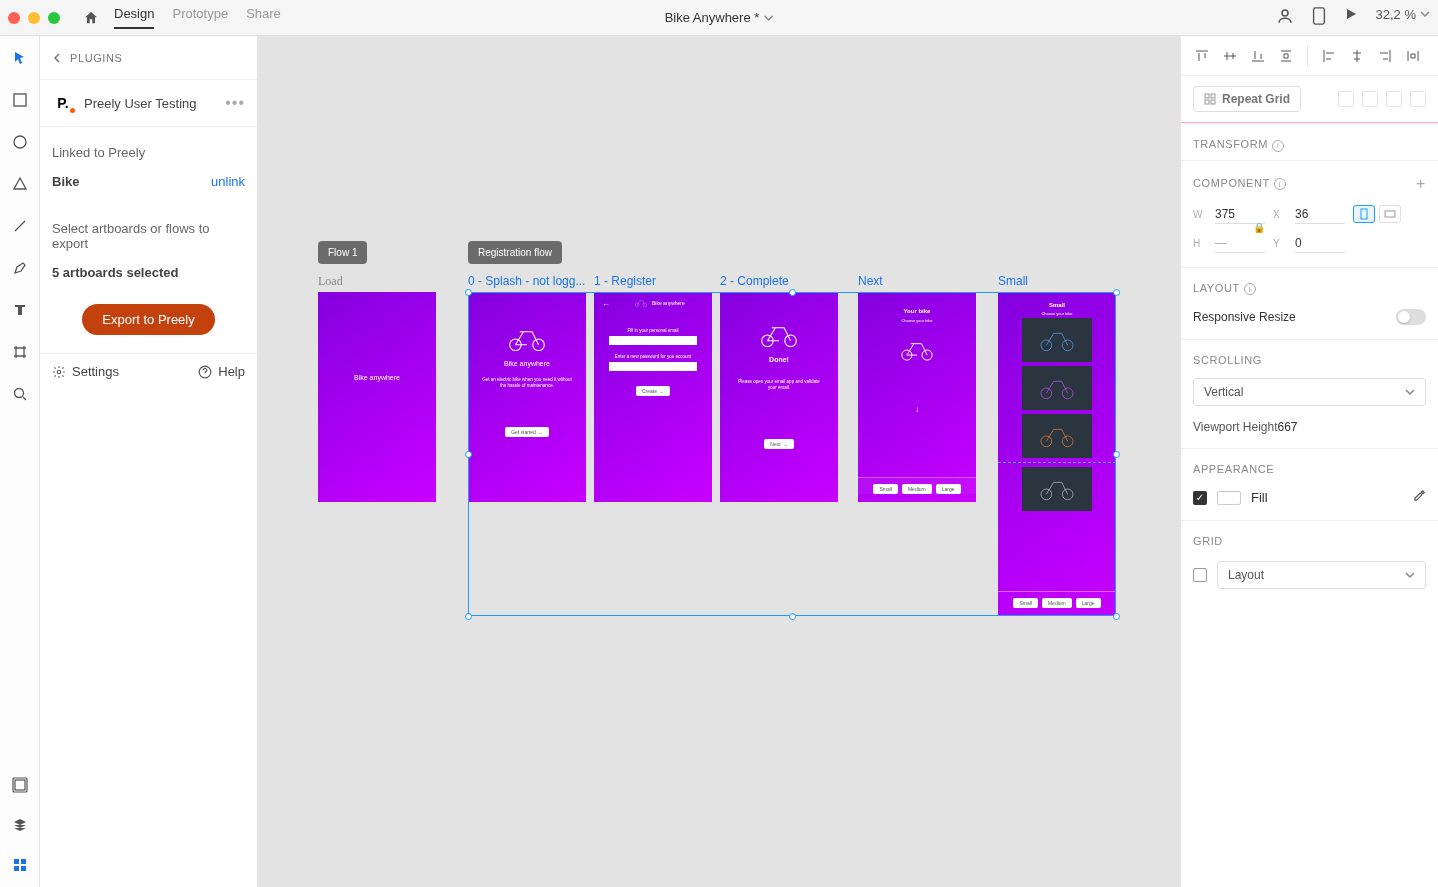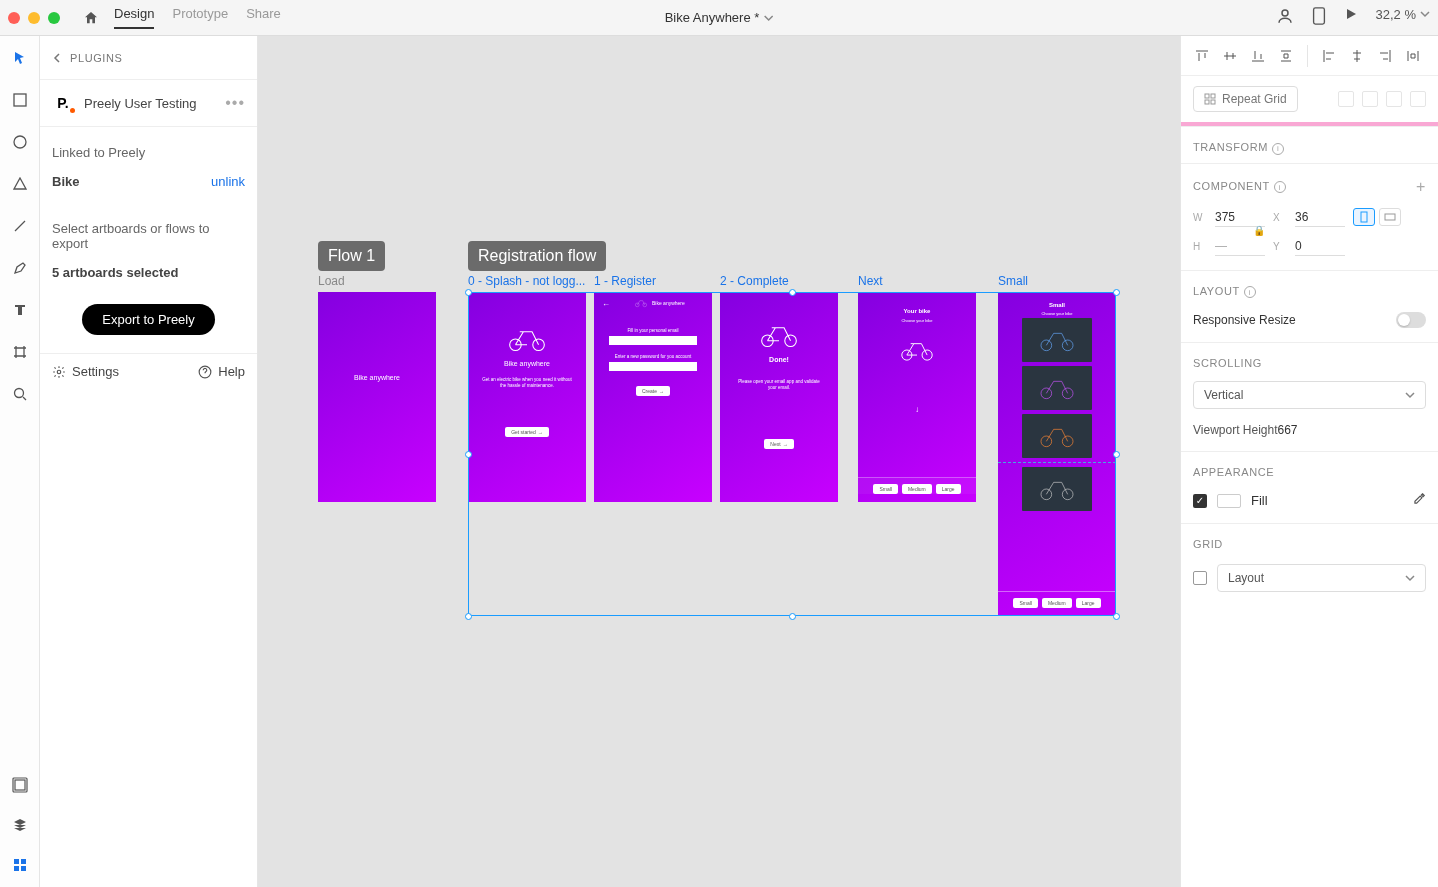--- a/index.html
+++ b/index.html
@@ -31,31 +31,31 @@
 .left-panel { position: absolute; left: 40px; top: 36px; bottom: 0; width: 218px; background: #fff; border-right: 1px solid #e5e5e5; display:flex; flex-direction:column; }
 .plugins-header { height: 44px; display: flex; align-items: center; padding: 0 12px; font-size: 11px; letter-spacing: 0.6px; color: #777; font-weight: 500; border-bottom: 1px solid #eee; gap:8px;}
 .plugin-row { display:flex; align-items:center; padding: 12px; gap:10px; border-bottom:1px solid #eee;}
 .plugin-logo { width: 22px; height: 22px; background:#fff; border-radius:4px; display:flex; align-items:center; justify-content:center; font-weight:900; font-size:14px; position:relative;}
 .plugin-logo-dot { position:absolute; bottom:1px; right:-1px; width:5px; height:5px; border-radius:50%; background:#ff5a00;}
 .plugin-name { font-size: 13px; color:#444; flex:1;}
 .plugin-dots { color:#aaa; cursor:pointer; letter-spacing:1px; }
 .panel-body { padding: 18px 12px; font-size: 13px; color:#444; display:flex; flex-direction:column; gap:14px;}
 .linked-row { display:flex; justify-content:space-between; align-items:center;}
 .unlink { color:#1a73e8; cursor:pointer; font-size:13px;}
-.export-btn { background:#000000; color:#fff; border:none; border-radius:16px; padding:8px 20px; font-size:13px; cursor:pointer; align-self:center; margin-top:10px; font-weight:500;}
+.export-btn { background:#c2410c; color:#fff; border:none; border-radius:16px; padding:8px 20px; font-size:13px; cursor:pointer; align-self:center; margin-top:10px; font-weight:500;}
 .preely-footer { margin-top:auto; text-align:center; padding: 0 0 18px 0;}
 .preely-footer .brand { font-weight:900; font-size:20px; color:#222; display:inline-flex; align-items:flex-end;}
 .preely-footer .brand .dot { width:6px; height:6px; background:#ff5a00; border-radius:50%; display:inline-block; margin-left:1px; margin-bottom:3px;}
 .preely-footer .tag { font-size:11px; color:#444; font-weight:600; margin-top:2px;}
 .panel-footer { border-top:1px solid #eee; display:flex; align-items:center; justify-content:space-between; padding:10px 12px; font-size:13px; color:#444;}
 .pf-item { display:flex; align-items:center; gap:6px; cursor:pointer;}
 
 
 .canvas { position: absolute; left: 258px; right: 258px; top: 36px; bottom: 0; background: #e3e3e3; overflow:hidden;}
-.flow-tag { position:absolute; background:#6b6b6b; color:#fff; font-size:16px; padding:6px 10px; border-radius:4px;}
+.flow-tag { position:absolute; background:#6b6b6b; color:#fff; font-size:10px; padding:6px 10px; border-radius:4px;}
 .artboard-label { position:absolute; font-size:12px; color:#888;}
 .artboard-label.sel { color:#1a73e8;}
 .artboard { position:absolute; width:118px; height:210px; background:linear-gradient(145deg, #8400e0 0%, #c800ff 100%); color:#fff; font-size:6px; display:flex; flex-direction:column; align-items:center; text-align:center;}
 .artboard.tall { height:324px;}
 .sel-rect { position:absolute; border:1px solid #1a9cff;}
 .sel-handle { position:absolute; width:7px; height:7px; background:#fff; border:1px solid #1a9cff; border-radius:50%;}
 .ab-btn { background:#fff; color:#555; font-size:5px; padding:2px 6px; border-radius:2px; display:inline-flex; align-items:center; gap:2px;}
 .ab-input { background:#fff; height:9px; width:88px; margin:3px 0;}
 .bike-svg { width:44px; height:26px;}
 .bike-svg path, .bike-svg circle { stroke:#fff; stroke-width:1.5; fill:none;}
@@ -249,21 +249,21 @@
         </svg>
       <span>Help</span>
     </div>
   </div>
 </div>
 
 <div class="canvas">
   <div class="flow-tag" style="left:60px; top:205px;">Flow 1</div>
   <div class="flow-tag" style="left:210px; top:205px;">Registration flow</div>
 
-  <div class="artboard-label" style="left:60px; top:238px;">Load</div>
+  <div class="artboard-label" style="left:60px; top:238px;font-family:Liberation Serif, serif;">Load</div>
   <div class="artboard-label sel" style="left:210px; top:238px;">0 - Splash - not logg...</div>
   <div class="artboard-label sel" style="left:336px; top:238px;">1 - Register</div>
   <div class="artboard-label sel" style="left:462px; top:238px;">2 - Complete</div>
   <div class="artboard-label sel" style="left:600px; top:238px;">Next</div>
   <div class="artboard-label sel" style="left:740px; top:238px;">Small</div>
 
   <div class="artboard" style="left:60px; top:256px;">
     <div style="margin-top:82px; font-size:7px;">Bike anywhere</div>
   </div>
 
@@ -424,21 +424,21 @@
           </svg>
         </div>
       <div class="align-btn">
           <svg width="14" height="14" viewBox="0 0 14 14" stroke="#555" fill="none">
             <path d="M2 2v10M12 2v10M5 5h4v4H5z"></path>
           </svg>
         </div>
     </div>
   </div>
 
-  <div class="rp-row" style="border-bottom:4px solid #f9a8d4;">
+  <div class="rp-row" style="border-bottom:1px solid #f9a8d4;font-weight:bold;">
     <div class="repeat-btn">
       <svg width="12" height="12" viewBox="0 0 12 12" fill="none" stroke="#999">
           <rect x="1" y="1" width="4" height="4"></rect>
           <rect x="7" y="1" width="4" height="4"></rect>
           <rect x="1" y="7" width="4" height="4"></rect>
           <rect x="7" y="7" width="4" height="4"></rect>
         </svg>
       <span>Repeat Grid</span>
     </div>
     <div class="mini-icon-row">

